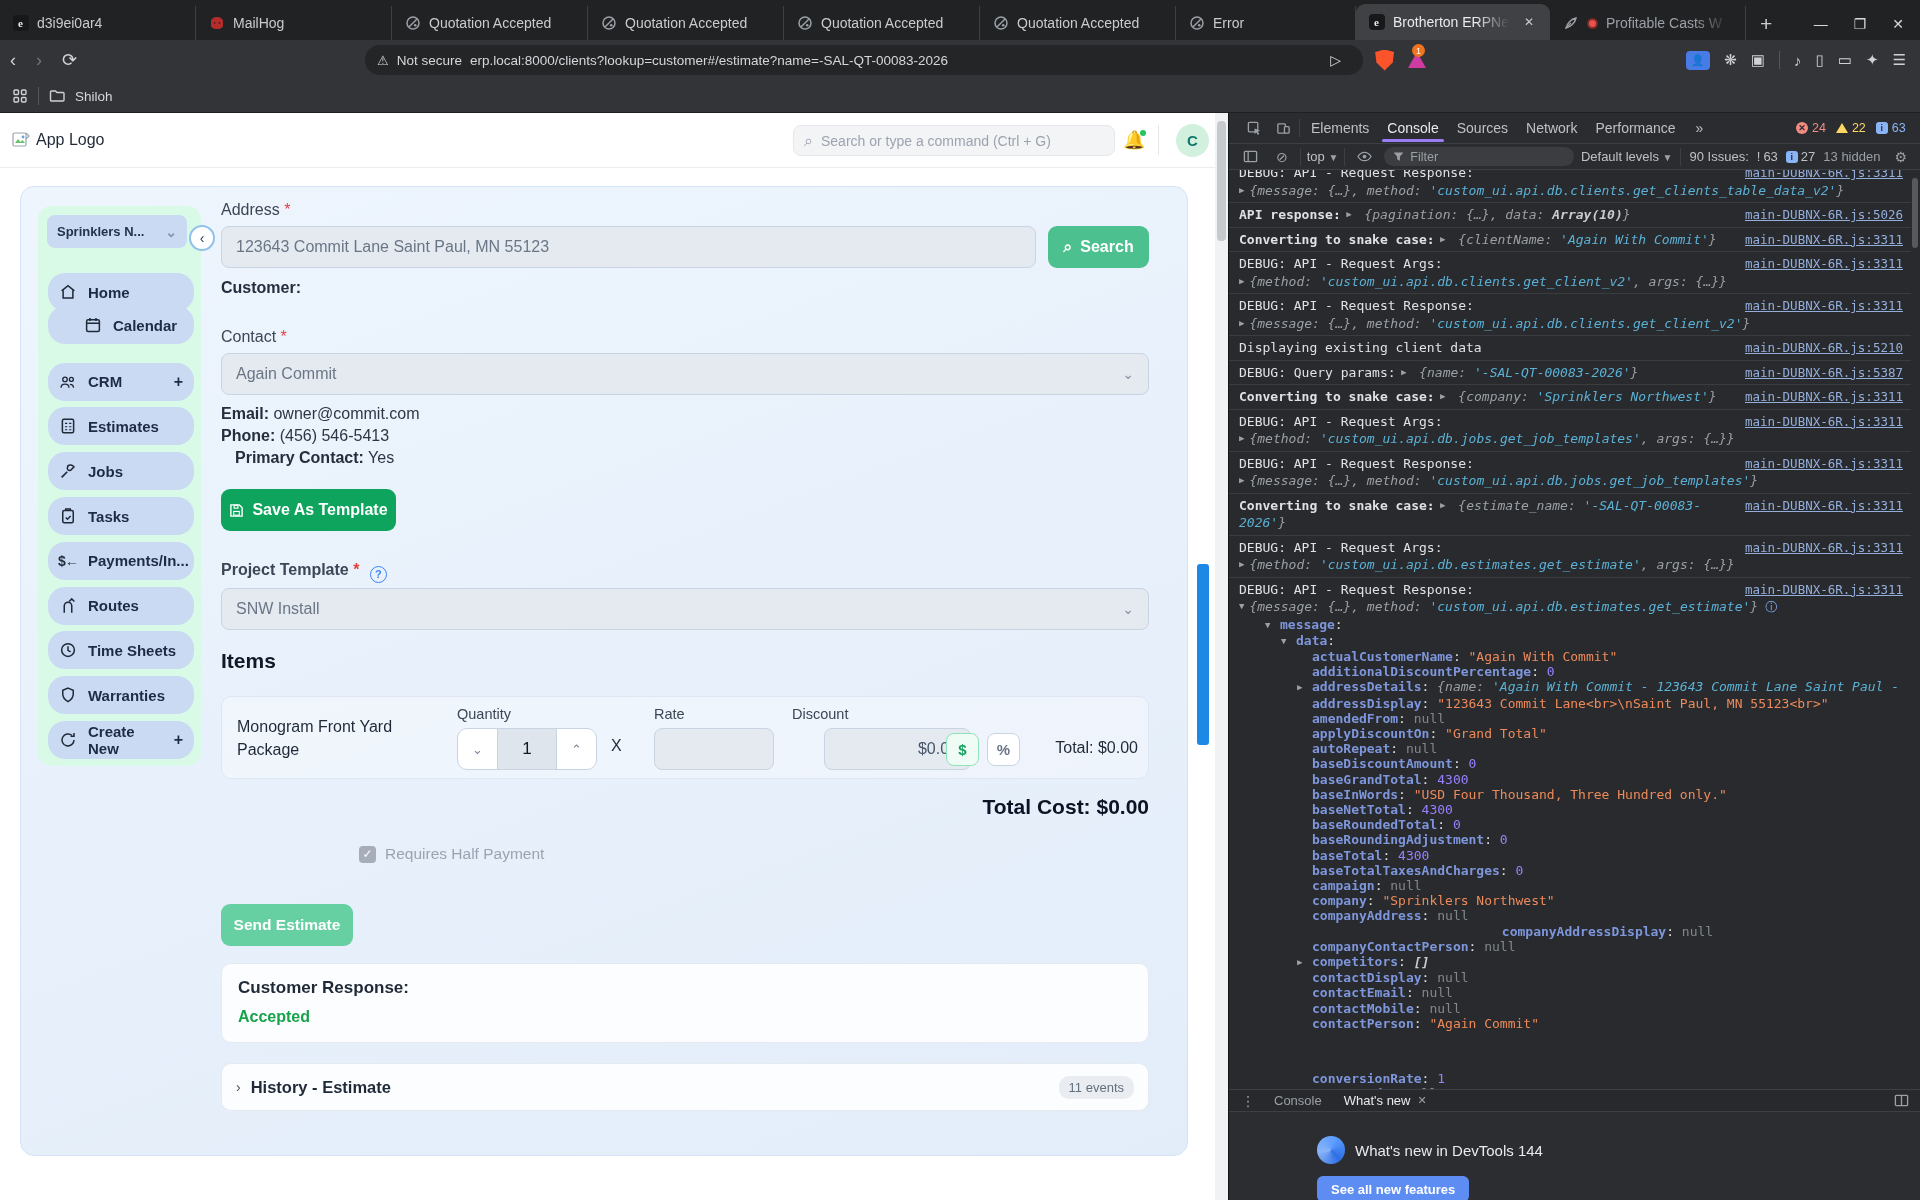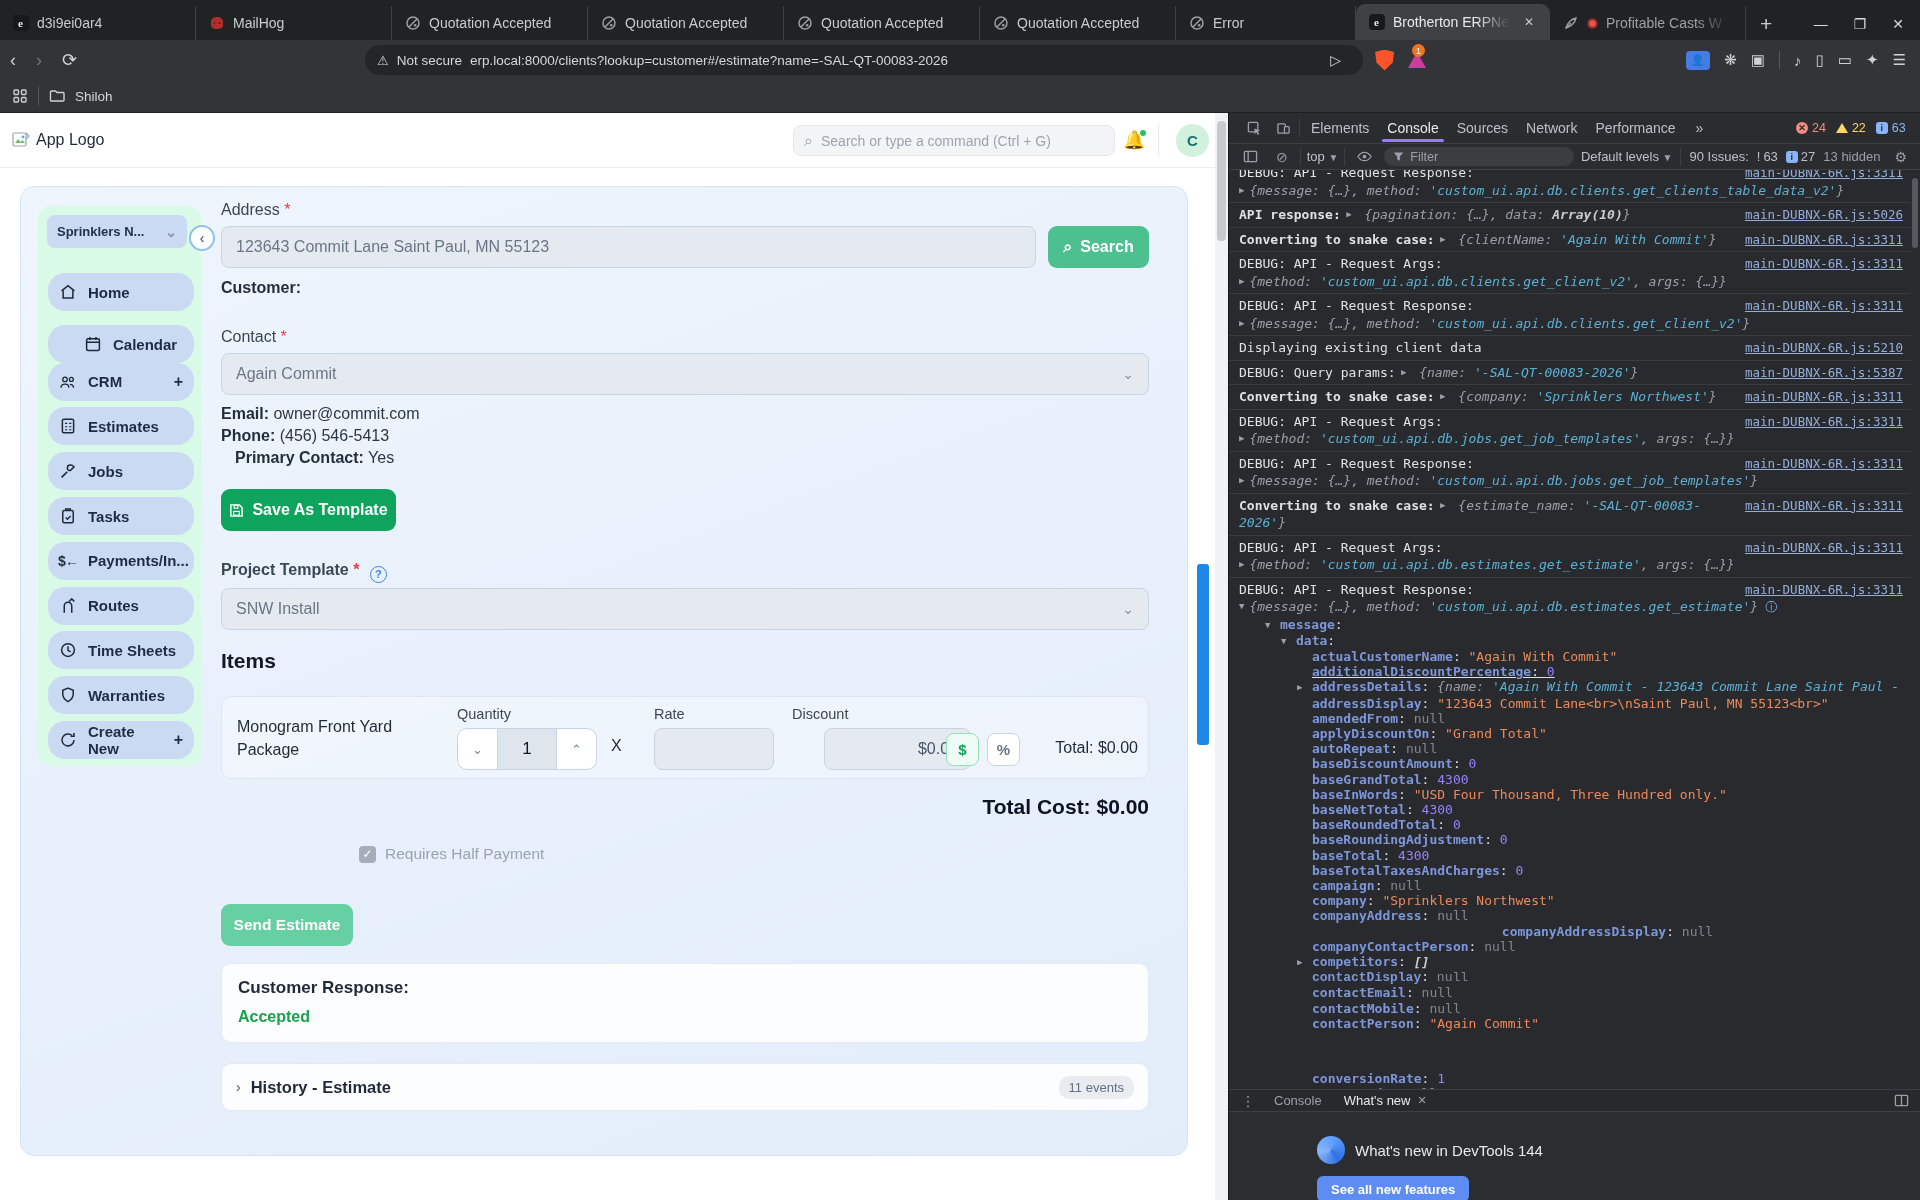--- a/index.html
+++ b/index.html
@@ -321,21 +321,21 @@
         <div id="navlist">
             <div class="navitem" style="top: 67px;">
               <span class="nicon">
                 <svg viewBox="0 0 24 24">
                   <path d="M3.5 10.5L12 3.5l8.5 7" fill="none" stroke="currentColor" stroke-width="2"></path>
                   <path d="M5.5 9.5V20h13V9.5" fill="none" stroke="currentColor" stroke-width="2"></path>
                 </svg>
               </span>
               <span>Home</span>
             </div>
-            <div class="navitem" style="top: 119px; padding-left: 36px;">
+            <div class="navitem" style="top: 100px; padding-left: 36px;">
               <span class="nicon">
                 <svg viewBox="0 0 24 24">
                   <rect x="3.5" y="5" width="17" height="15.5" rx="2" fill="none" stroke="currentColor" stroke-width="2"></rect>
                   <path d="M3.5 9.5h17M8 2.8v4M16 2.8v4" stroke="currentColor" stroke-width="2"></path>
                 </svg>
               </span>
               <span>Calendar</span>
             </div>
             <div class="navitem" style="top: 156.6px;">
               <span class="nicon">
@@ -653,41 +653,41 @@
           <div class="cline"><span class="c-ct">DEBUG: API - Request Args:</span></div>
           <div class="cline"><span class="c-ca">▶</span><span class="c-cp">{method: </span><span class="c-cs">'custom_ui.api.db.estimates.get_estimate'</span><span class="c-cp">, args: {…}}</span></div>
         </div>
         <div class="crow">
           <a class="clink">main-DUBNX-6R.js:3311</a>
           <div class="cline"><span class="c-ct">DEBUG: API - Request Response:</span></div>
           <div class="cline"><span class="c-cad">▼</span><span class="c-cp">{message: {…}, method: </span><span class="c-cs">'custom_ui.api.db.estimates.get_estimate'</span><span class="c-cp">}</span><span class="c-cinfo">ⓘ</span></div>
           <div class="trow" style="padding-left: 26px;"><span class="agut">▼</span><span class="c-ck">message</span><span class="c-colon">:</span></div>
           <div class="trow" style="padding-left: 42px;"><span class="agut">▼</span><span class="c-ck">data</span><span class="c-colon">:</span></div>
           <div class="trow" style="padding-left: 58px;"><span class="agut"></span><span class="c-ck">actualCustomerName</span><span class="c-colon">: </span><span class="c-cstr">"Again With Commit"</span></div>
-          <div class="trow" style="padding-left: 58px; text-decoration: underline;"><span class="agut"></span><span class="c-ck">additionalDiscountPercentage</span><span class="c-colon">: </span><span class="c-cnum">0</span></div>
+          <div class="trow" style="padding-left: 58px;"><span class="agut"></span><span class="c-ck">additionalDiscountPercentage</span><span class="c-colon">: </span><span class="c-cnum">0</span></div>
           <div class="trow" style="padding-left: 58px;"><span class="agut">▶</span><span class="c-ck">addressDetails</span><span class="c-colon">: </span><span class="c-cp">{name: </span><span class="c-cs">'Again With Commit - 123643 Commit Lane Saint Paul - Billing-Bi</span></div>
           <div class="trow" style="padding-left: 58px;"><span class="agut"></span><span class="c-ck">addressDisplay</span><span class="c-colon">: </span><span class="c-cstr">"123643 Commit Lane&lt;br&gt;\nSaint Paul, MN 55123&lt;br&gt;"</span></div>
           <div class="trow" style="padding-left: 58px;"><span class="agut"></span><span class="c-ck">amendedFrom</span><span class="c-colon">: </span><span class="c-cnull">null</span></div>
           <div class="trow" style="padding-left: 58px;"><span class="agut"></span><span class="c-ck">applyDiscountOn</span><span class="c-colon">: </span><span class="c-cstr">"Grand Total"</span></div>
           <div class="trow" style="padding-left: 58px;"><span class="agut"></span><span class="c-ck">autoRepeat</span><span class="c-colon">: </span><span class="c-cnull">null</span></div>
           <div class="trow" style="padding-left: 58px;"><span class="agut"></span><span class="c-ck">baseDiscountAmount</span><span class="c-colon">: </span><span class="c-cnum">0</span></div>
           <div class="trow" style="padding-left: 58px;"><span class="agut"></span><span class="c-ck">baseGrandTotal</span><span class="c-colon">: </span><span class="c-cnum">4300</span></div>
           <div class="trow" style="padding-left: 58px;"><span class="agut"></span><span class="c-ck">baseInWords</span><span class="c-colon">: </span><span class="c-cstr">"USD Four Thousand, Three Hundred only."</span></div>
           <div class="trow" style="padding-left: 58px;"><span class="agut"></span><span class="c-ck">baseNetTotal</span><span class="c-colon">: </span><span class="c-cnum">4300</span></div>
           <div class="trow" style="padding-left: 58px;"><span class="agut"></span><span class="c-ck">baseRoundedTotal</span><span class="c-colon">: </span><span class="c-cnum">0</span></div>
           <div class="trow" style="padding-left: 58px;"><span class="agut"></span><span class="c-ck">baseRoundingAdjustment</span><span class="c-colon">: </span><span class="c-cnum">0</span></div>
           <div class="trow" style="padding-left: 58px;"><span class="agut"></span><span class="c-ck">baseTotal</span><span class="c-colon">: </span><span class="c-cnum">4300</span></div>
           <div class="trow" style="padding-left: 58px;"><span class="agut"></span><span class="c-ck">baseTotalTaxesAndCharges</span><span class="c-colon">: </span><span class="c-cnum">0</span></div>
           <div class="trow" style="padding-left: 58px;"><span class="agut"></span><span class="c-ck">campaign</span><span class="c-colon">: </span><span class="c-cnull">null</span></div>
           <div class="trow" style="padding-left: 58px;"><span class="agut"></span><span class="c-ck">company</span><span class="c-colon">: </span><span class="c-cstr">"Sprinklers Northwest"</span></div>
           <div class="trow" style="padding-left: 58px;"><span class="agut"></span><span class="c-ck">companyAddress</span><span class="c-colon">: </span><span class="c-cnull">null</span></div>
           <div class="trow" style="padding-left: 58px; text-align: center;"><span class="agut"></span><span class="c-ck">companyAddressDisplay</span><span class="c-colon">: </span><span class="c-cnull">null</span></div>
           <div class="trow" style="padding-left: 58px;"><span class="agut"></span><span class="c-ck">companyContactPerson</span><span class="c-colon">: </span><span class="c-cnull">null</span></div>
           <div class="trow" style="padding-left: 58px;"><span class="agut">▶</span><span class="c-ck">competitors</span><span class="c-colon">: </span><span class="c-cpb">[]</span></div>
-          <div class="trow" style="padding-left: 58px; font-family: Liberation Mono, monospace;"><span class="agut"></span><span class="c-ck">contactDisplay</span><span class="c-colon">: </span><span class="c-cnull">null</span></div>
+          <div class="trow" style="padding-left: 58px;"><span class="agut"></span><span class="c-ck">contactDisplay</span><span class="c-colon">: </span><span class="c-cnull">null</span></div>
           <div class="trow" style="padding-left: 58px;"><span class="agut"></span><span class="c-ck">contactEmail</span><span class="c-colon">: </span><span class="c-cnull">null</span></div>
           <div class="trow" style="padding-left: 58px;"><span class="agut"></span><span class="c-ck">contactMobile</span><span class="c-colon">: </span><span class="c-cnull">null</span></div>
           <div class="trow" style="padding-left: 58px;"><span class="agut"></span><span class="c-ck">contactPerson</span><span class="c-colon">: </span><span class="c-cstr">"Again Commit"</span></div>
           <div class="trow" style="padding-left: 58px; margin-top: 40px;"><span class="agut"></span><span class="c-ck">conversionRate</span><span class="c-colon">: </span><span class="c-cnum">1</span></div>
           <div class="trow" style="padding-left: 58px;"><span class="agut"></span><span class="c-ck">couponCode</span><span class="c-colon">: </span><span class="c-cnull">null</span></div>
           <div class="trow" style="padding-left: 58px;"><span class="agut"></span><span class="c-ck">creation</span><span class="c-colon">: </span><span class="c-cstr">"2026-02-04 08:37:48.038213"</span></div>
           <div class="trow" style="padding-left: 58px;"><span class="agut"></span><span class="c-ck">currency</span><span class="c-colon">: </span><span class="c-cstr">"USD"</span></div>
         </div>
       </div>
     <div id="dtscroll">

